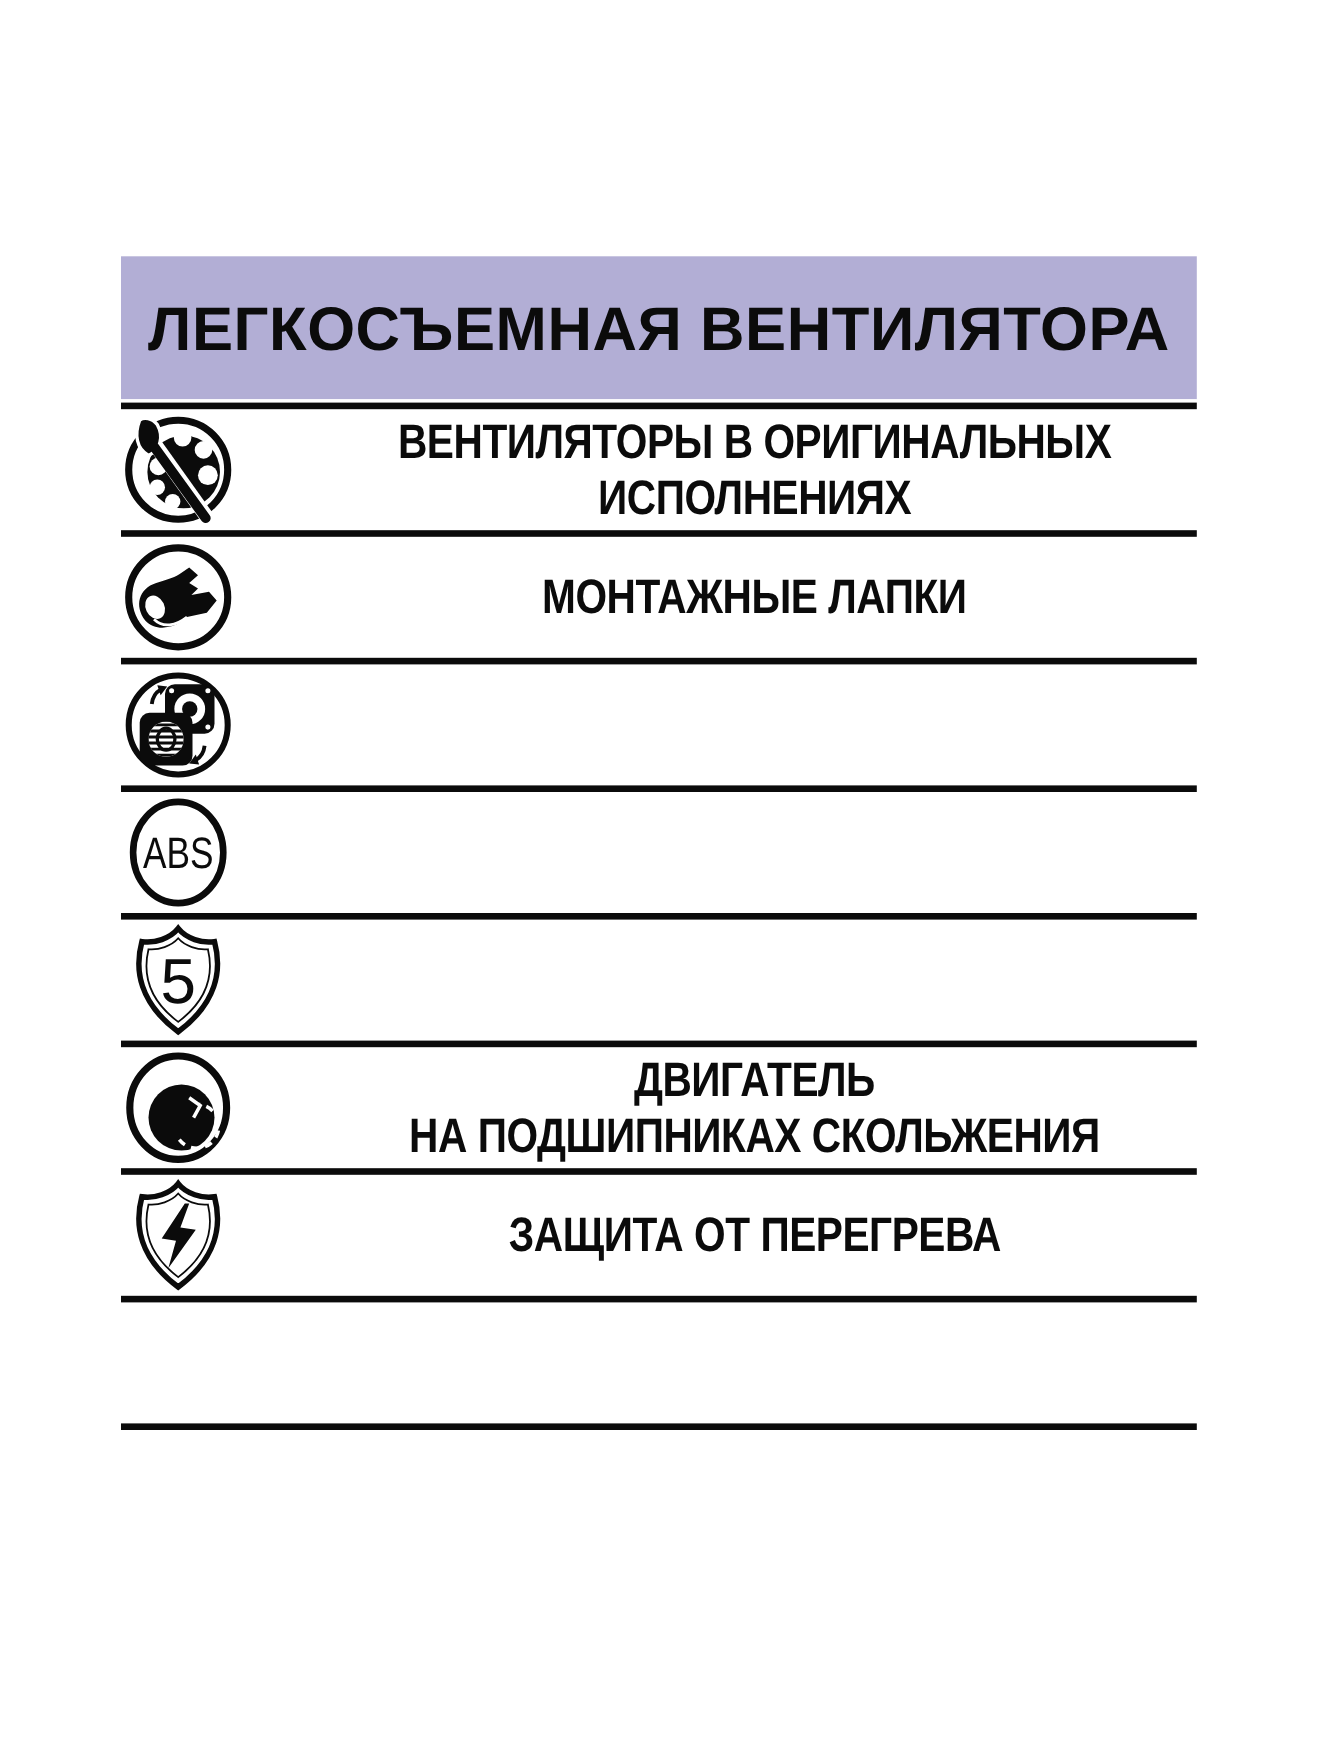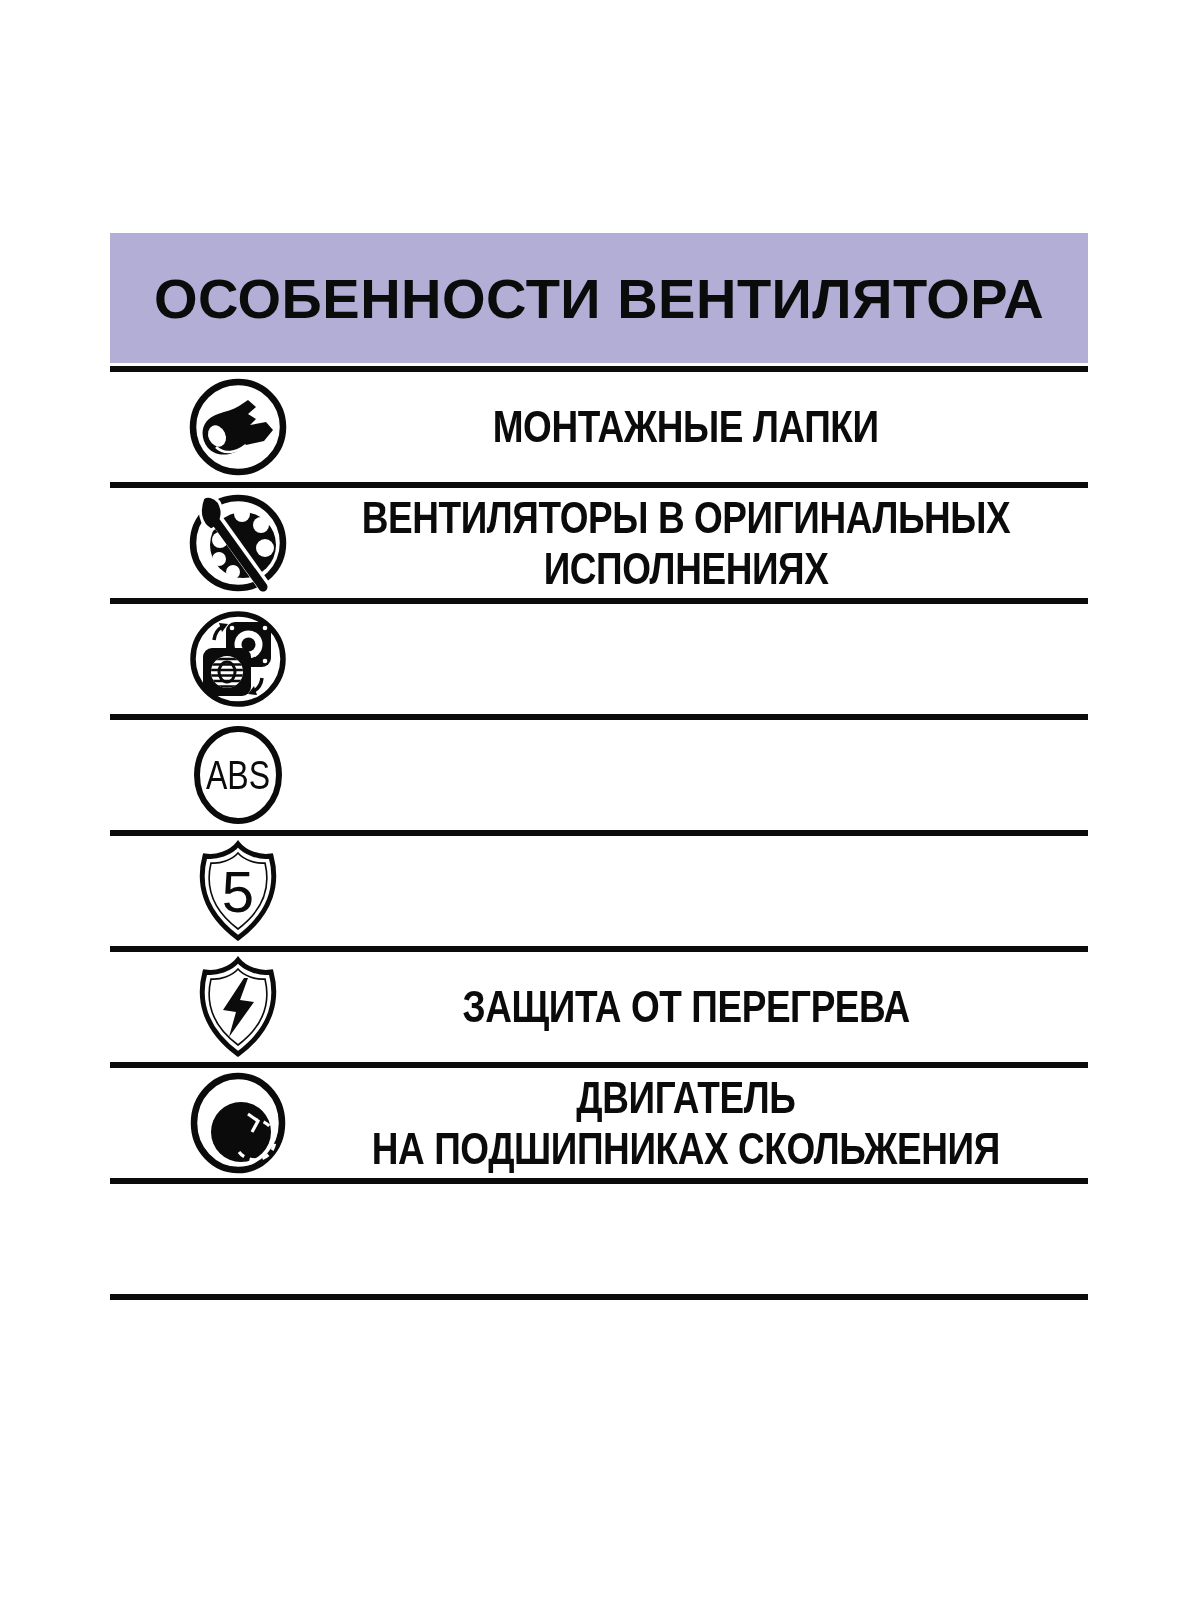--- a/index.html
+++ b/index.html
@@ -22,77 +22,77 @@
     font-size:56px;font-weight:700;letter-spacing:.5px;color:var(--ink);
     white-space:nowrap;
   }
   .gap{height:3px;background:#fff;}
   .features{border-top:6px solid var(--ink);}
   .feature-row{
     height:116px;border-bottom:6px solid var(--ink);
     display:flex;align-items:center;
   }
   .icon-cell{
-    flex:0 0 180px;display:flex;align-items:center;justify-content:flex-end;
+    flex:0 0 180px;display:flex;align-items:center;justify-content:flex-start;
   }
   .icon{display:block;color:var(--ink);}
   .label-cell{flex:1;text-align:center;padding-right:6px;}
   .label{
     display:inline-block;font-weight:700;font-size:44px;line-height:1.16;
     white-space:pre-line;transform:scaleX(.84);transform-origin:center;
     color:var(--ink);letter-spacing:-.5px;
   }
   svg text{font-family:"Liberation Sans",sans-serif;}
 </style>
 </head>
 <body>
 
 <div class="page">
   <div class="content">
 
     <div class="banner">
-      <div class="banner-title">ОСОБЕННОСТИ ВЕНТИЛЯТОРА</div>
+      <div class="banner-title">ЛЕГКОСЪЕМНАЯ ВЕНТИЛЯТОРА</div>
     </div>
     <div class="gap"></div>
 
     <div class="features">
-
-      <div class="feature-row">
-        <div class="icon-cell">
-          <svg class="icon" width="104" height="104" viewBox="0 0 104 104">
-            <circle cx="52" cy="52" r="45" fill="none" stroke="currentColor" stroke-width="6.5"></circle>
-            <path fill="currentColor" d="M22,73 C12,60 16,44 32,39 C40,36 47,35 53,31 L62,25 L70,32 L62,39 L70,44 L64,50 L80,47 L87,55 L78,66 L60,70 C50,80 32,84 22,73 Z"></path>
-            <ellipse cx="31" cy="61" rx="8.5" ry="11" fill="#fff" transform="rotate(-25 31 61)"></ellipse>
-            <path d="M60,70 C50,78 38,80 30,72" stroke="#fff" stroke-width="2.5" fill="none"></path>
-          </svg>
-        </div>
-        <div class="label-cell">
-          <span class="label">МОНТАЖНЫЕ ЛАПКИ</span>
-        </div>
-      </div>
 
       <div class="feature-row">
         <div class="icon-cell">
           <svg class="icon" width="104" height="104" viewBox="0 0 104 104">
             <circle cx="52" cy="52" r="45" fill="none" stroke="currentColor" stroke-width="6.5"></circle>
             <circle cx="57" cy="54" r="33" fill="currentColor"></circle>
             <circle cx="56" cy="23" r="8" fill="#fff"></circle>
             <circle cx="75" cy="34" r="8" fill="#fff"></circle>
             <circle cx="79" cy="57" r="9" fill="#fff"></circle>
             <circle cx="34" cy="49" r="8" fill="#fff"></circle>
             <circle cx="33" cy="68" r="7" fill="#fff"></circle>
             <circle cx="47" cy="81" r="7" fill="#fff"></circle>
             <line x1="28" y1="25" x2="78" y2="95" stroke="#fff" stroke-width="13"></line>
             <path d="M17,7 C12,20 14,33 25,39 C36,34 39,22 33,11 C28,5 21,4 17,7 Z" fill="currentColor" stroke="#fff" stroke-width="3"></path>
             <line x1="30" y1="31" x2="77" y2="96" stroke="currentColor" stroke-width="9" stroke-linecap="round"></line>
           </svg>
         </div>
         <div class="label-cell">
           <span class="label">ВЕНТИЛЯТОРЫ В ОРИГИНАЛЬНЫХ
 ИСПОЛНЕНИЯХ</span>
+        </div>
+      </div>
+
+      <div class="feature-row">
+        <div class="icon-cell">
+          <svg class="icon" width="104" height="104" viewBox="0 0 104 104">
+            <circle cx="52" cy="52" r="45" fill="none" stroke="currentColor" stroke-width="6.5"></circle>
+            <path fill="currentColor" d="M22,73 C12,60 16,44 32,39 C40,36 47,35 53,31 L62,25 L70,32 L62,39 L70,44 L64,50 L80,47 L87,55 L78,66 L60,70 C50,80 32,84 22,73 Z"></path>
+            <ellipse cx="31" cy="61" rx="8.5" ry="11" fill="#fff" transform="rotate(-25 31 61)"></ellipse>
+            <path d="M60,70 C50,78 38,80 30,72" stroke="#fff" stroke-width="2.5" fill="none"></path>
+          </svg>
+        </div>
+        <div class="label-cell">
+          <span class="label">МОНТАЖНЫЕ ЛАПКИ</span>
         </div>
       </div>
 
       <div class="feature-row">
         <div class="icon-cell">
           <svg class="icon" width="104" height="104" viewBox="0 0 104 104">
             <defs>
                 <clipPath id="rfp-clip">
                   <circle cx="41" cy="65" r="16"></circle>
                 </clipPath>
@@ -141,44 +141,44 @@
             <path d="M52,5 C45,14 30,19 19,17 C12,43 17,73 52,99 C87,73 92,43 85,17 C74,19 59,14 52,5 Z" fill="none" stroke="currentColor" stroke-width="5"></path>
             <path d="M52,14 C46,21 34,25 25,24 C20,45 24,69 52,90 C80,69 84,45 79,24 C70,25 58,21 52,14 Z" fill="none" stroke="currentColor" stroke-width="1.6"></path>
             <text x="52" y="73" text-anchor="middle" font-size="58" font-weight="400" fill="currentColor">5</text>
           </svg>
         </div>
       </div>
 
       <div class="feature-row">
         <div class="icon-cell">
           <svg class="icon" width="104" height="104" viewBox="0 0 104 104">
-            <path d="M52,5 C45,14 30,19 19,17 C12,43 17,73 52,99 C87,73 92,43 85,17 C74,19 59,14 52,5 Z" fill="none" stroke="currentColor" stroke-width="5"></path>
-            <path d="M52,14 C46,21 34,25 25,24 C20,45 24,69 52,90 C80,69 84,45 79,24 C70,25 58,21 52,14 Z" fill="none" stroke="currentColor" stroke-width="1.6"></path>
-            <path d="M58,23 L37,55 L50,57 L43,82 L68,47 L54,45 L62,23 Z" fill="currentColor"></path>
-          </svg>
-        </div>
-        <div class="label-cell">
-          <span class="label">ЗАЩИТА ОТ ПЕРЕГРЕВА</span>
-        </div>
-      </div>
-
-      <div class="feature-row">
-        <div class="icon-cell">
-          <svg class="icon" width="104" height="104" viewBox="0 0 104 104">
             <ellipse cx="52" cy="52" rx="44" ry="47" fill="none" stroke="currentColor" stroke-width="6.5"></ellipse>
             <circle cx="55" cy="61" r="30" fill="currentColor"></circle>
             <path d="M53,81 A20,20 0 1 0 71,49" fill="none" stroke="#fff" stroke-width="3.2" stroke-dasharray="7 6"></path>
             <path d="M62,43 L72,50 L66,61" fill="none" stroke="#fff" stroke-width="3.2"></path>
           </svg>
         </div>
         <div class="label-cell">
           <span class="label">ДВИГАТЕЛЬ
 НА ПОДШИПНИКАХ СКОЛЬЖЕНИЯ</span>
         </div>
       </div>
 
       <div class="feature-row">
+        <div class="icon-cell">
+          <svg class="icon" width="104" height="104" viewBox="0 0 104 104">
+            <path d="M52,5 C45,14 30,19 19,17 C12,43 17,73 52,99 C87,73 92,43 85,17 C74,19 59,14 52,5 Z" fill="none" stroke="currentColor" stroke-width="5"></path>
+            <path d="M52,14 C46,21 34,25 25,24 C20,45 24,69 52,90 C80,69 84,45 79,24 C70,25 58,21 52,14 Z" fill="none" stroke="currentColor" stroke-width="1.6"></path>
+            <path d="M58,23 L37,55 L50,57 L43,82 L68,47 L54,45 L62,23 Z" fill="currentColor"></path>
+          </svg>
+        </div>
+        <div class="label-cell">
+          <span class="label">ЗАЩИТА ОТ ПЕРЕГРЕВА</span>
+        </div>
+      </div>
+
+      <div class="feature-row">
       </div>
 
 
     </div>
   </div>
 </div>
 
 </body></html>

